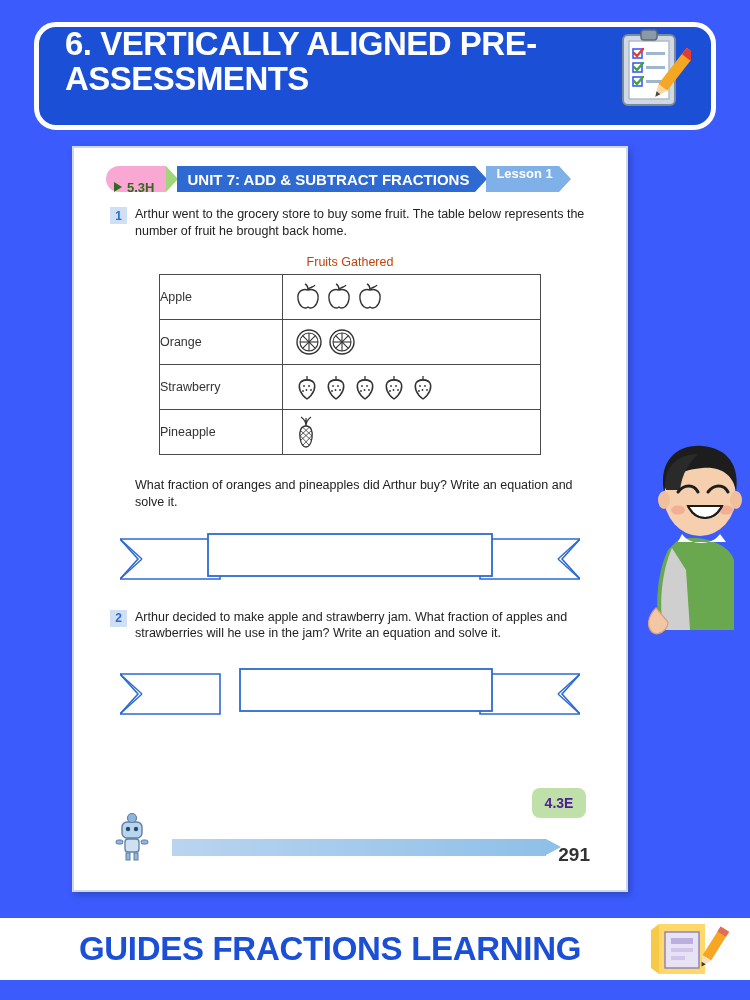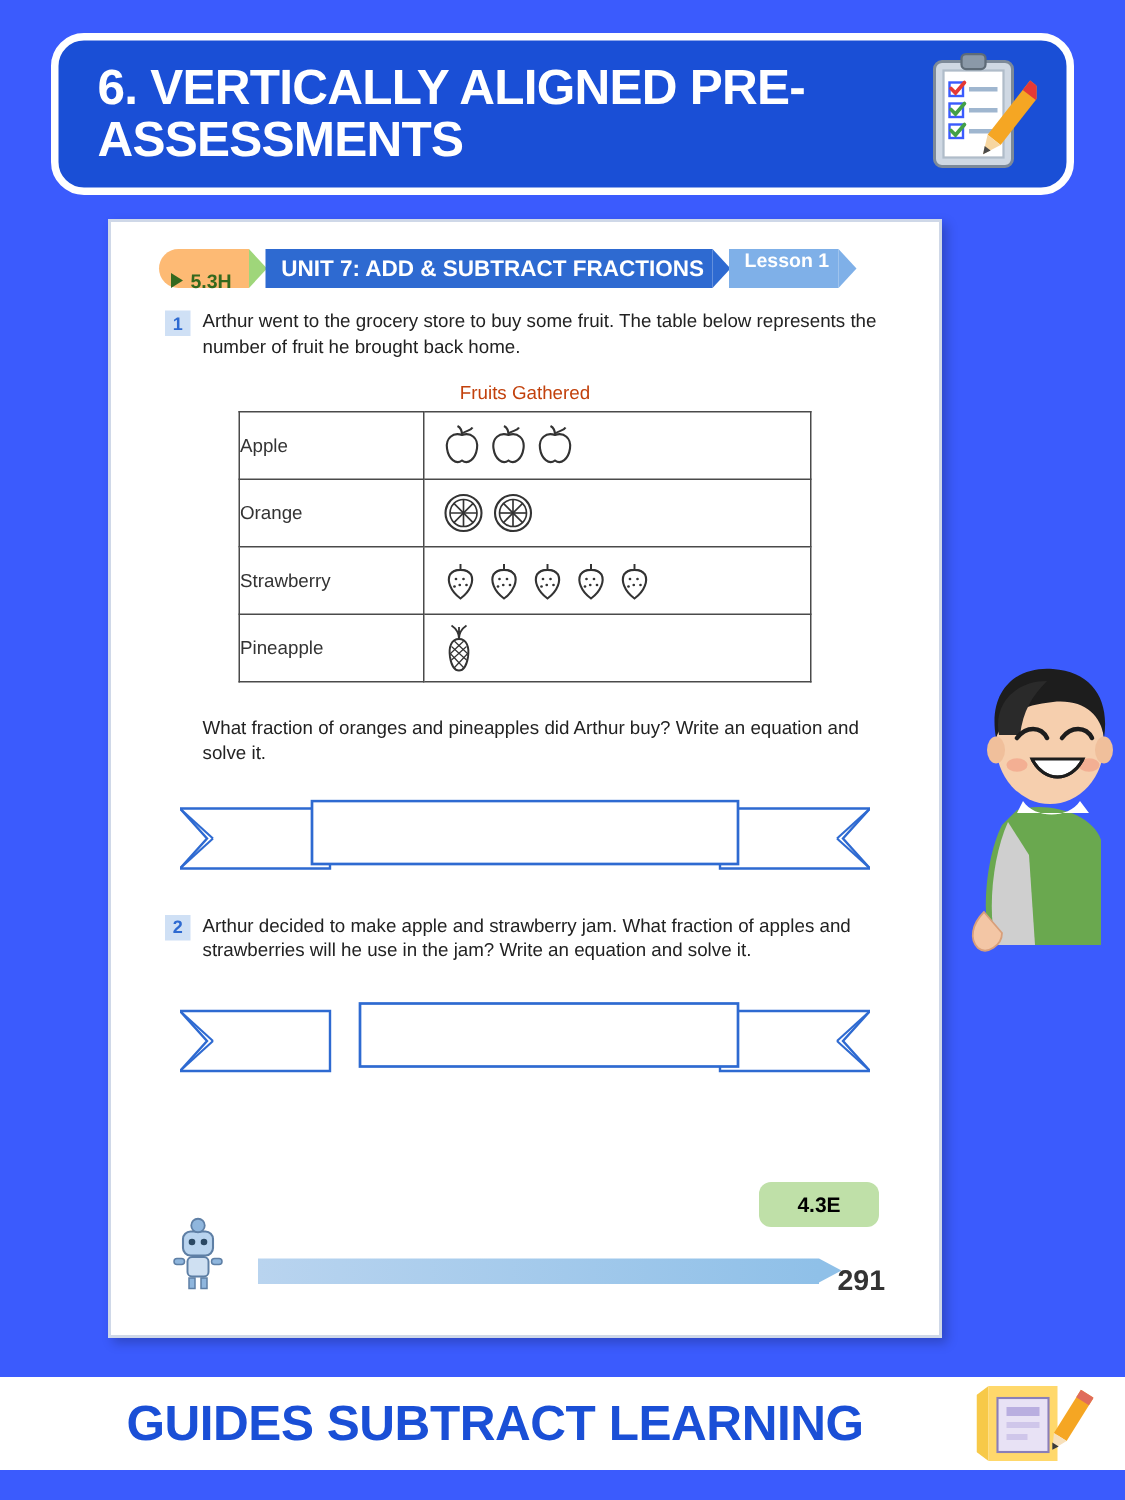--- a/index.html
+++ b/index.html
@@ -13,21 +13,20 @@
 
   
   .top-banner {
     position: absolute;
     left: 34px; top: 22px;
     width: 682px; height: 108px;
     background: #1a4fd6;
     border: 5px solid #ffffff;
     border-radius: 22px;
     display: flex;
-    align-items: center;
     padding: 0 20px 0 26px;
   }
   .top-banner-title {
     color: #ffffff;
     font-weight: bold;
     font-size: 33px;
     line-height: 1.05;
     letter-spacing: -0.5px;
     flex: 1;
   }
@@ -44,21 +43,21 @@
     padding: 14px 18px 0 18px;
   }
 
   
   .breadcrumb {
     display: flex; align-items: center;
     height: 26px;
     margin: 4px 0 0 14px;
   }
   .bc-code {
-    background: #fdba74;
+    background: #f9a8d4;
     color: #33691e;
     font-size: 13px; font-weight: bold;
     height: 26px;
     display: flex; align-items: center;
     padding: 16px 12px 0 8px;
     border-radius: 13px 0 0 13px;
     position: relative;
   }
   .bc-code .play {
     width: 0; height: 0;
@@ -161,25 +160,25 @@
 
   
   .footer {
     position: absolute;
     left: 18px; right: 18px; bottom: 10px;
     height: 92px;
   }
   .teks-badge {
     position: absolute;
     right: 22px; top: 0;
-    width: 80px; height: 30px;
+    width: 54px; height: 30px;
     background: #bfe0a8;
     border-radius: 8px;
     display: flex; align-items: center; justify-content: center;
-    font-size: 14px; color: #000000; font-weight: bold;
+    font-size: 14px; color: #4c1d95; font-weight: bold;
   }
   .footer-bar {
     position: absolute;
     left: 80px; right: 62px; bottom: 24px;
     height: 17px;
     background: linear-gradient(90deg,#b9d4ef,#8fc0e8);
   }
   .footer-bar::after {
     content: "";
     position: absolute;
@@ -490,21 +489,21 @@
     <ellipse cx="88" cy="80" rx="7" ry="4.5" fill="#f2a48a" opacity="0.75"></ellipse>
 
     <path d="M50 76 C58 92 76 92 84 76 Z" fill="#ffffff" stroke="#1d1d1d" stroke-width="2"></path>
     <path d="M50 76 C58 92 76 92 84 76" stroke="#1d1d1d" stroke-width="2" fill="none"></path>
 
     <path d="M44 104 C52 116 74 116 82 104 L88 112 L40 112 Z" fill="#ffffff"></path>
   </svg>
 </div>
 
 <div class="bottom-banner">
-  <div class="bottom-banner-title">GUIDES SUBTRACT LEARNING</div>
+  <div class="bottom-banner-title">GUIDES FRACTIONS LEARNING</div>
   <div class="pencil-wrap">
     <svg width="78" height="58" viewBox="0 0 78 58">
       <polygon points="0,10 8,4 8,54 0,48" fill="#f7c948"></polygon>
       <rect x="8" y="4" width="46" height="50" fill="#ffd86b"></rect>
       <rect x="14" y="12" width="34" height="36" fill="#e8e2f5" stroke="#8a7fb8" stroke-width="1.4"></rect>
       <rect x="20" y="18" width="22" height="6" fill="#b9aee0"></rect>
       <rect x="20" y="28" width="22" height="4" fill="#cfc6ea"></rect>
       <rect x="20" y="36" width="14" height="4" fill="#cfc6ea"></rect>
       <g transform="rotate(32 62 30)">
         <rect x="56" y="6" width="10" height="34" fill="#f5a623"></rect>

